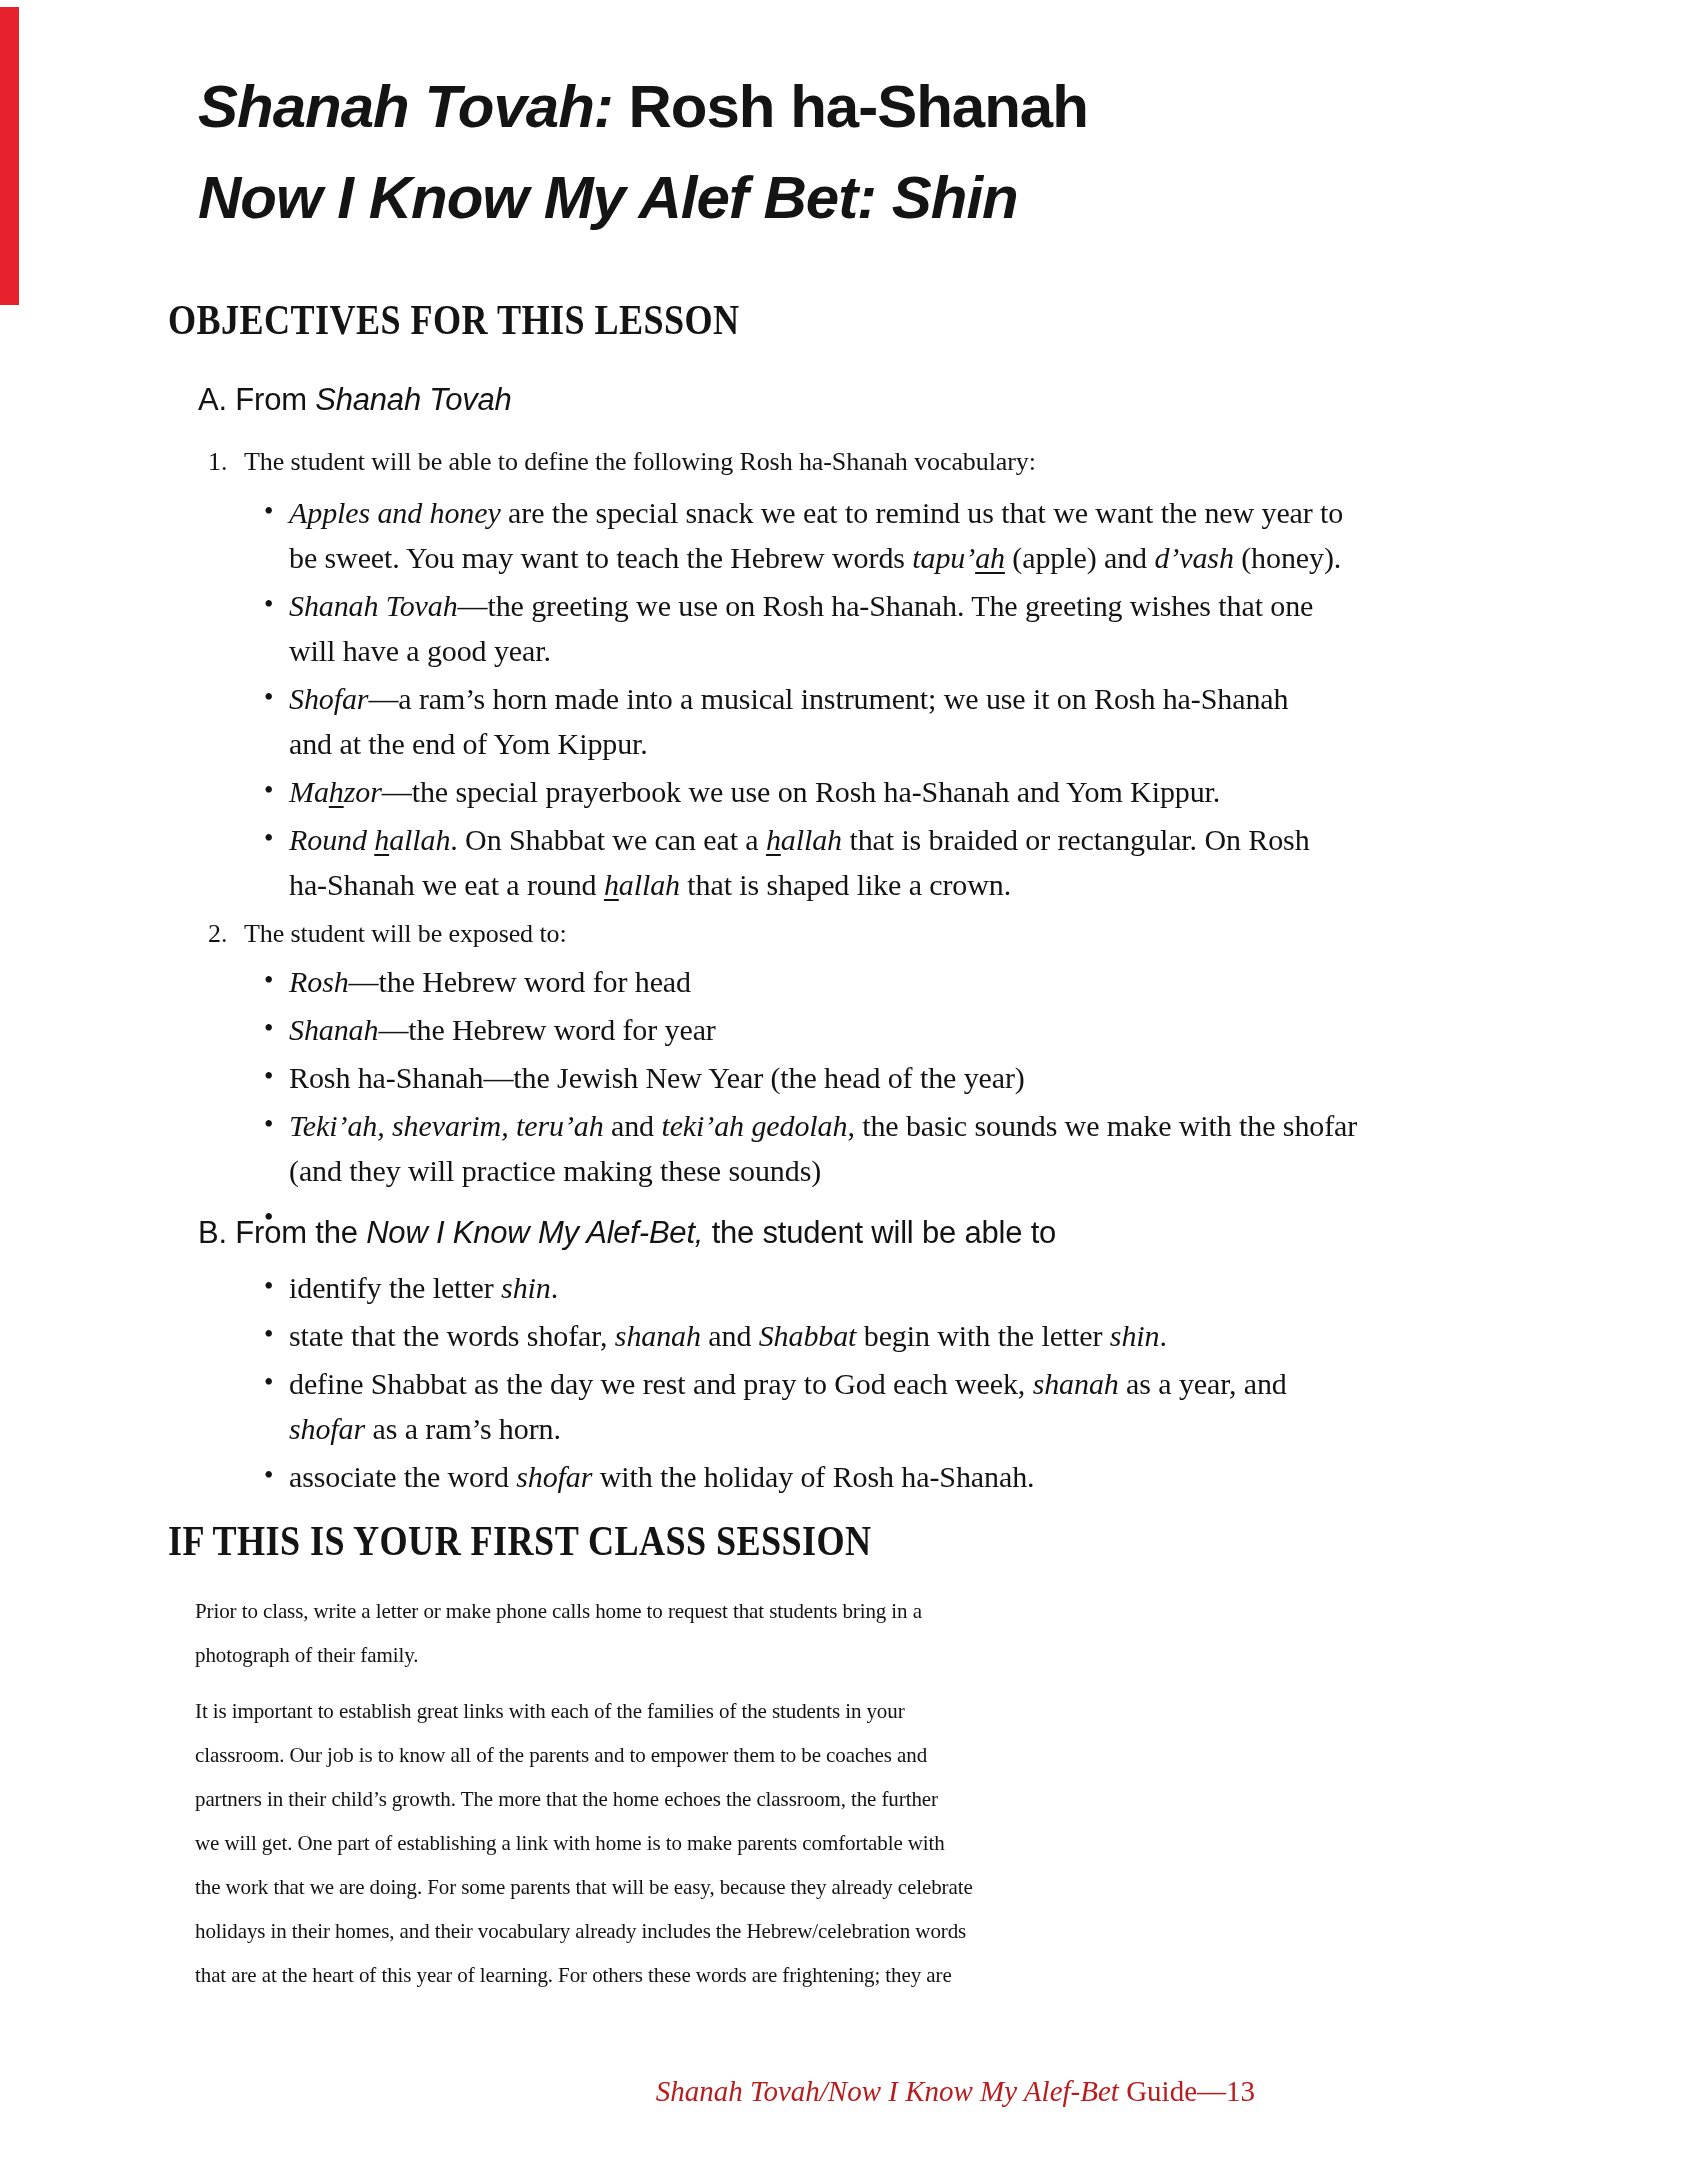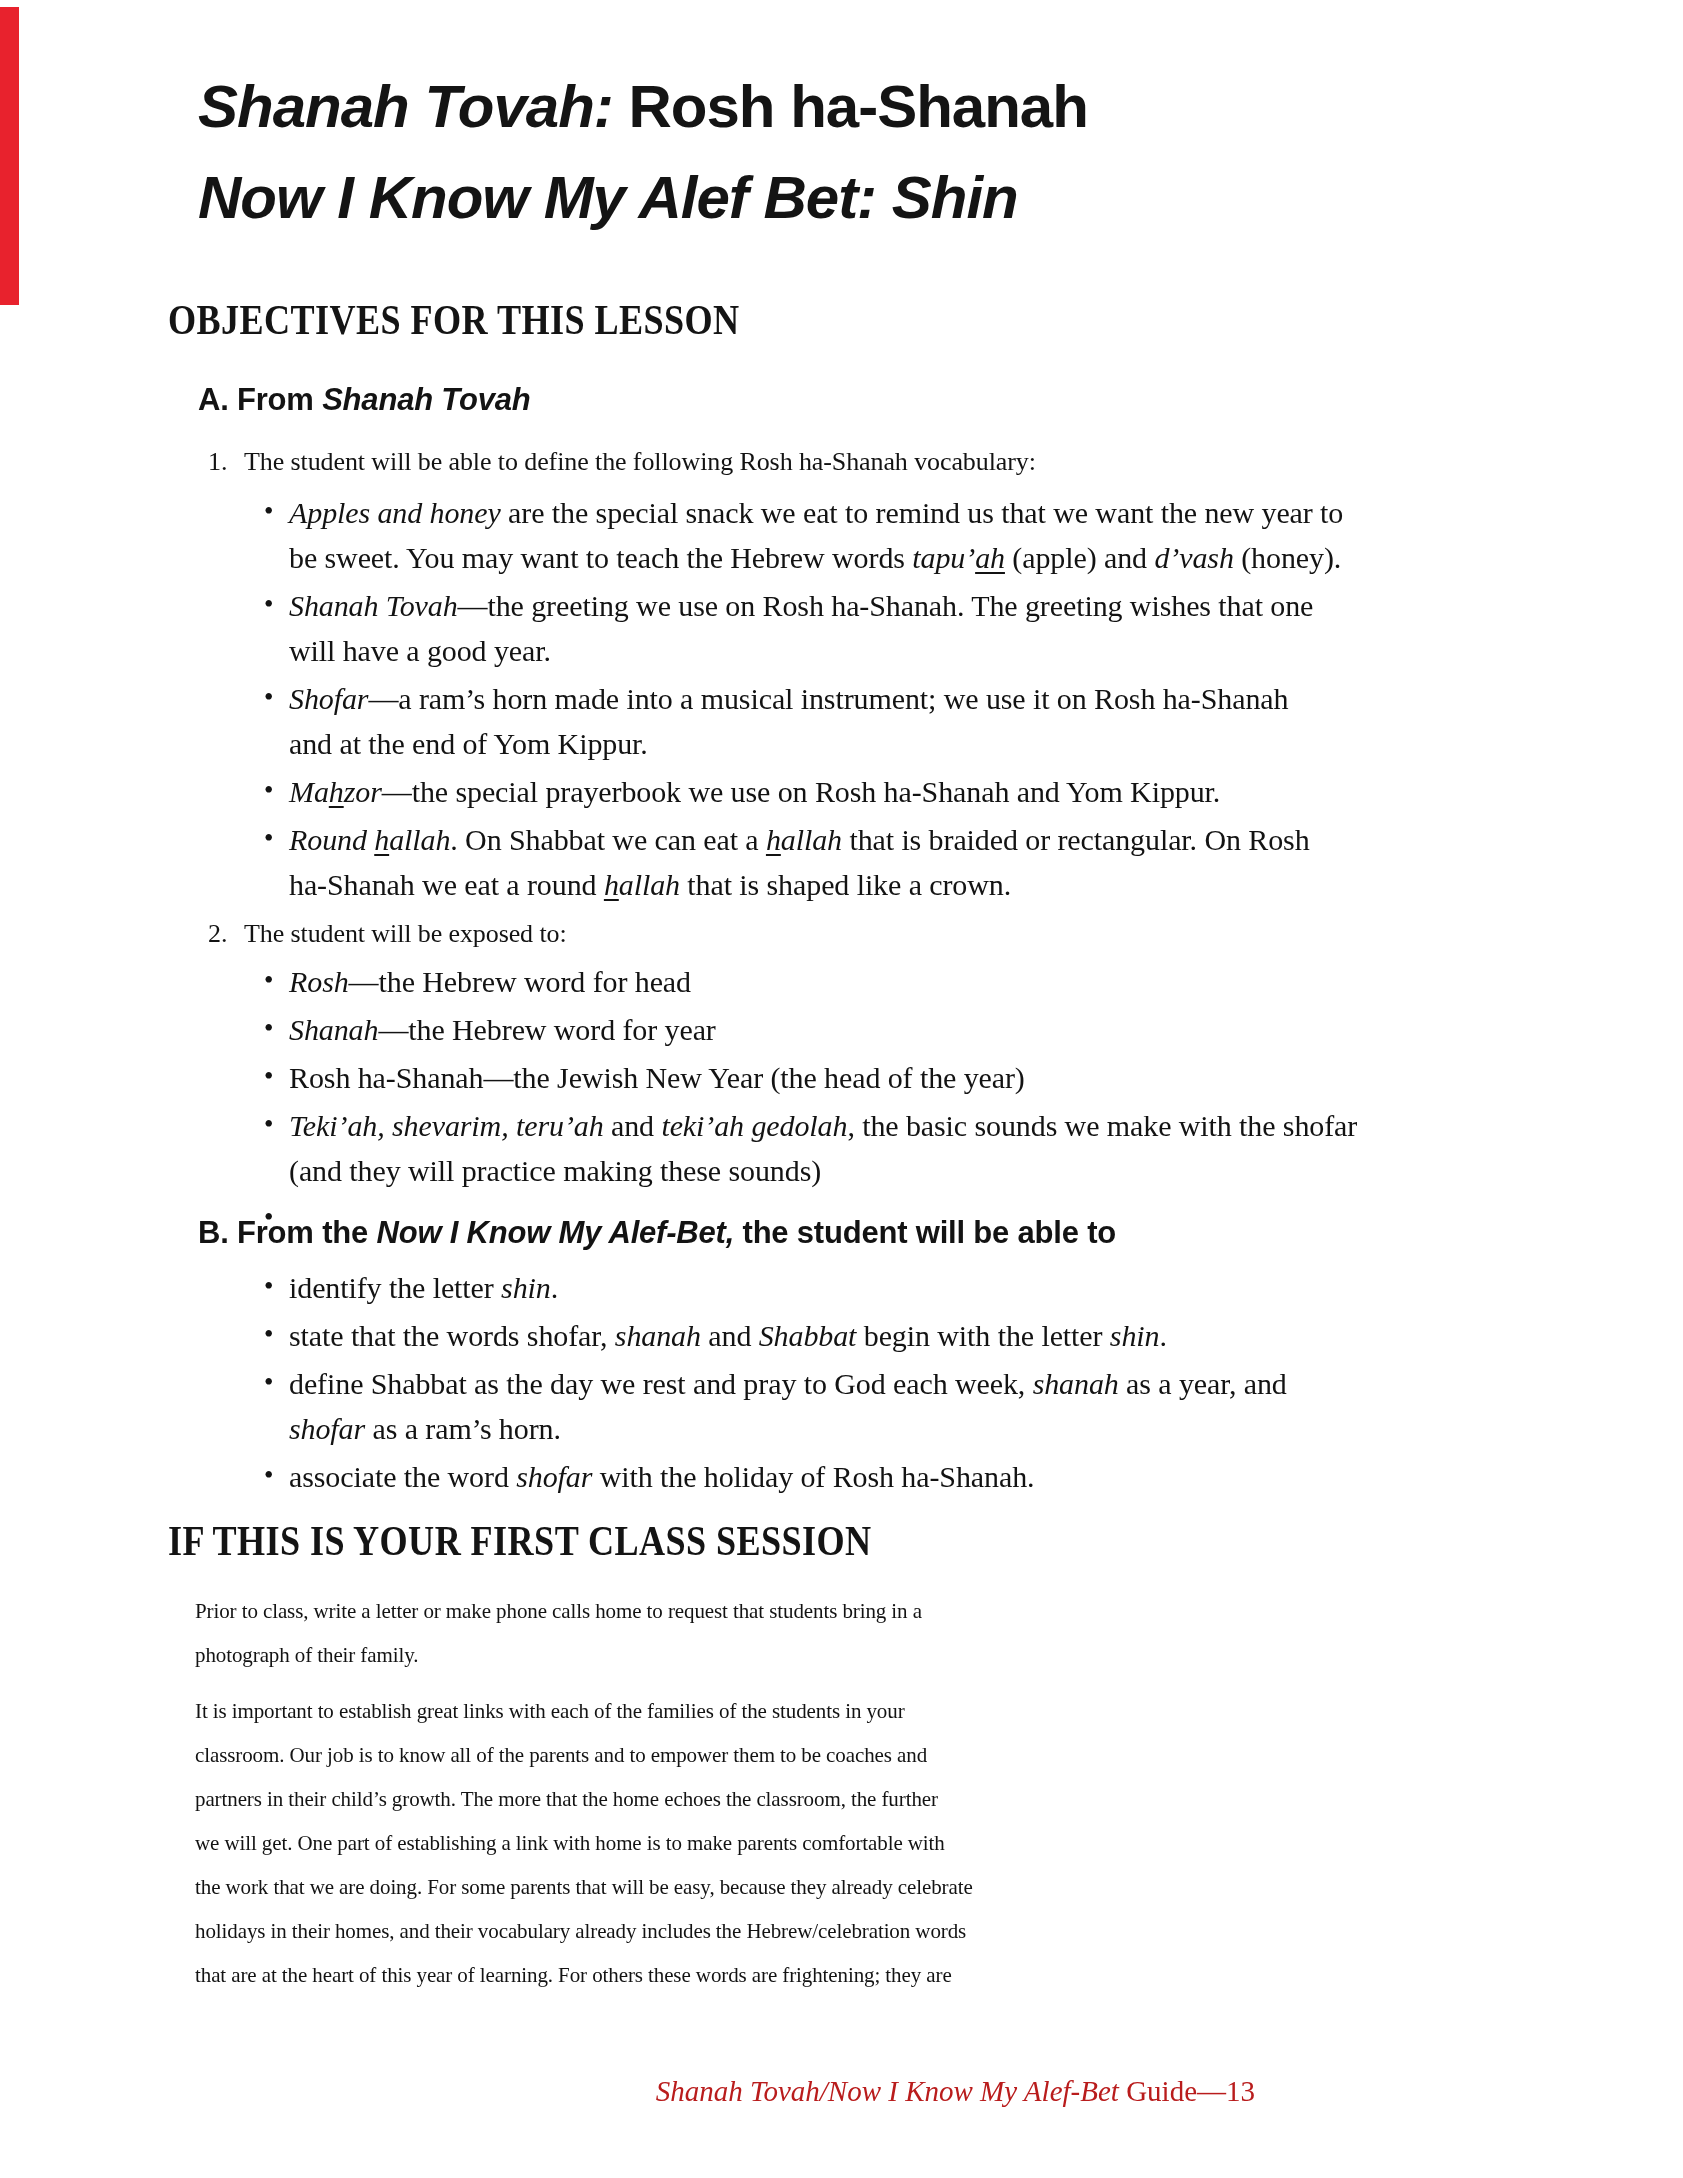--- a/index.html
+++ b/index.html
@@ -10,21 +10,21 @@
 
   .title{margin:0 0 0 30px;font-family:"Liberation Sans",sans-serif;font-weight:bold;
          font-size:60px;line-height:91px;letter-spacing:-1px;color:#141414;}
   .tline{display:block;white-space:nowrap;}
 
   .big-head{margin:55px 0 0 0;font-weight:bold;font-size:42px;line-height:44px;
             letter-spacing:0.5px;white-space:nowrap;transform:scaleX(.86);transform-origin:0 50%;
             font-family:"Liberation Serif",serif;color:#141414;}
   .big-head.second{margin-top:20px;}
 
-  .sub-head{margin:38px 0 0 30px;font-family:"Liberation Sans",sans-serif;font-weight:bold;
+  .sub-head{margin:38px 0 0 30px;font-family:"Liberation Sans",sans-serif;font-weight:normal;
             font-size:31px;line-height:40px;white-space:nowrap;letter-spacing:-0.2px;}
   .sub-head.b{margin-top:20px;}
 
   .numbered{margin:19px 0 0 40px;font-size:26px;line-height:45px;white-space:nowrap;letter-spacing:-0.1px;}
   .numbered.second{margin-top:4px;}
   .num{display:inline-block;width:36px;}
 
   .blist{margin:6px 0 0 94px;}
   .blist.a2{margin-top:3px;}
   .blist.b{margin-top:12px;}

